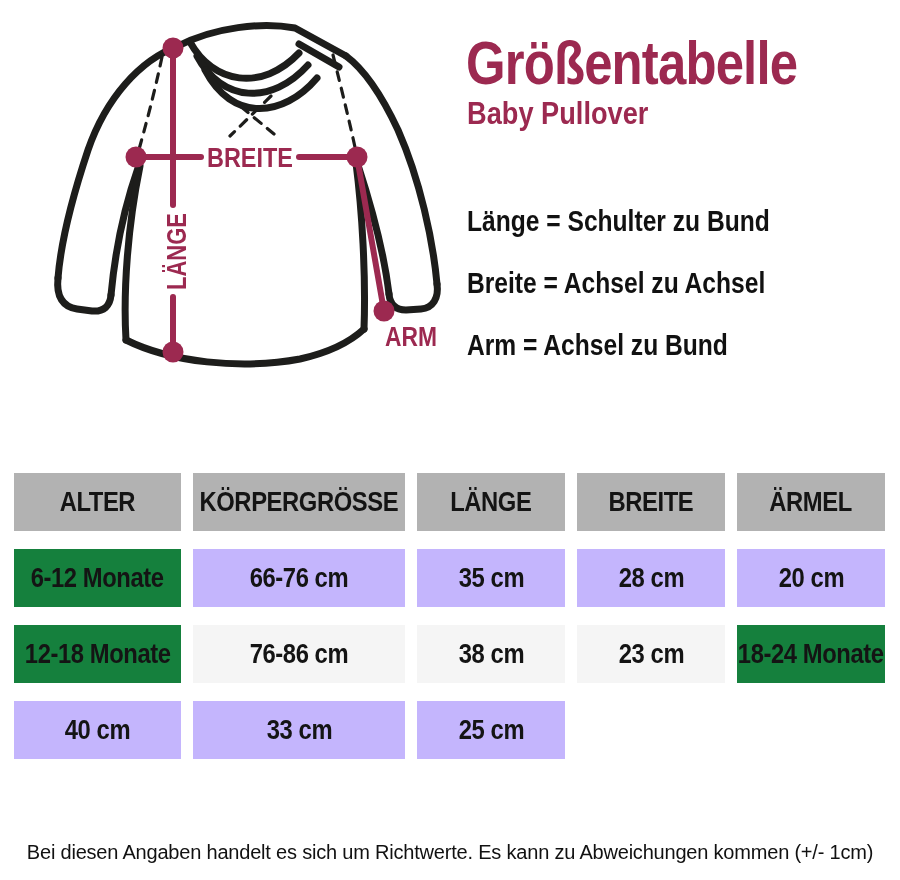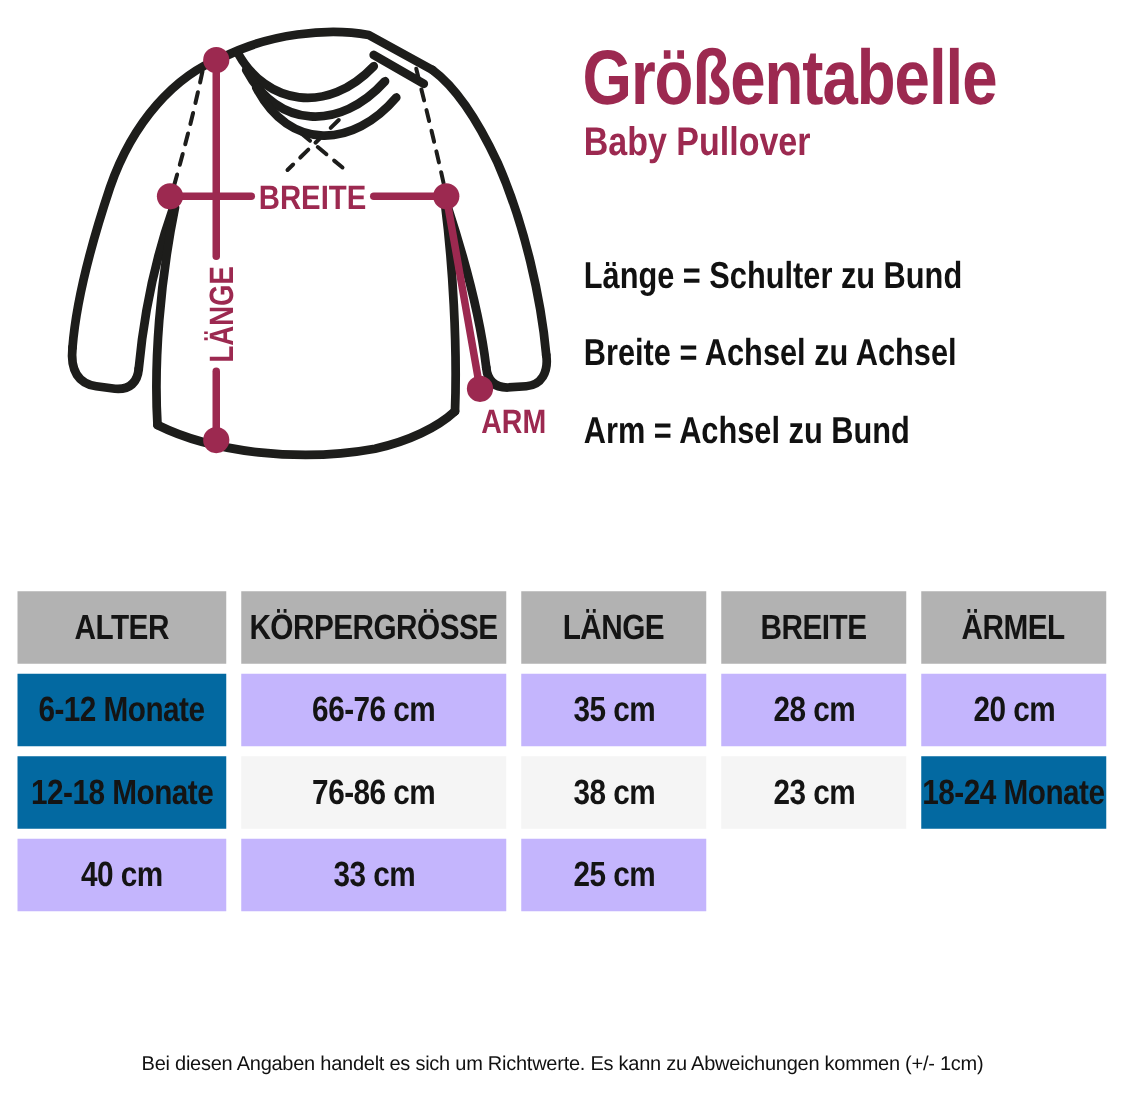--- a/index.html
+++ b/index.html
@@ -26,35 +26,35 @@
     font-size:30px;line-height:34px;font-weight:bold;color:#111111;
     margin-bottom:28px;white-space:nowrap;
     transform:scaleX(0.82);transform-origin:0 50%;
   }
   
   .tbl{
     position:absolute;left:14px;top:473px;
     display:grid;
     grid-template-columns:167px 212px 148px 148px 148px;
     grid-auto-rows:58px;
-    gap:8px 12px;
+    gap:18px 12px;
   }
   .c{display:flex;align-items:center;justify-content:center;}
   .t{
     font-weight:bold;font-size:28px;color:#141414;white-space:nowrap;
     letter-spacing:-0.5px;transform:scaleX(0.85);
   }
   .hd{background:#b2b2b2;}
-  .age{background:#0369a1;}
+  .age{background:#15803d;}
   .odd{background:#c4b5fd;}
   .even{background:#f5f5f5;}
   
   .footer{
     position:absolute;left:0;top:842px;width:900px;text-align:center;
-    font-size:16px;line-height:20px;color:#111111;letter-spacing:-0.2px;
+    font-size:20px;line-height:20px;color:#111111;letter-spacing:-0.2px;
   }
 </style>
 </head>
 <body>
 
 <div class="canvas">
 
   <svg class="sweater-svg" width="460" height="400" viewBox="0 0 460 400" font-family="Liberation Sans, sans-serif">
 
     <g stroke="#1d1d1b" stroke-width="7" fill="none" stroke-linecap="round" stroke-linejoin="round">

